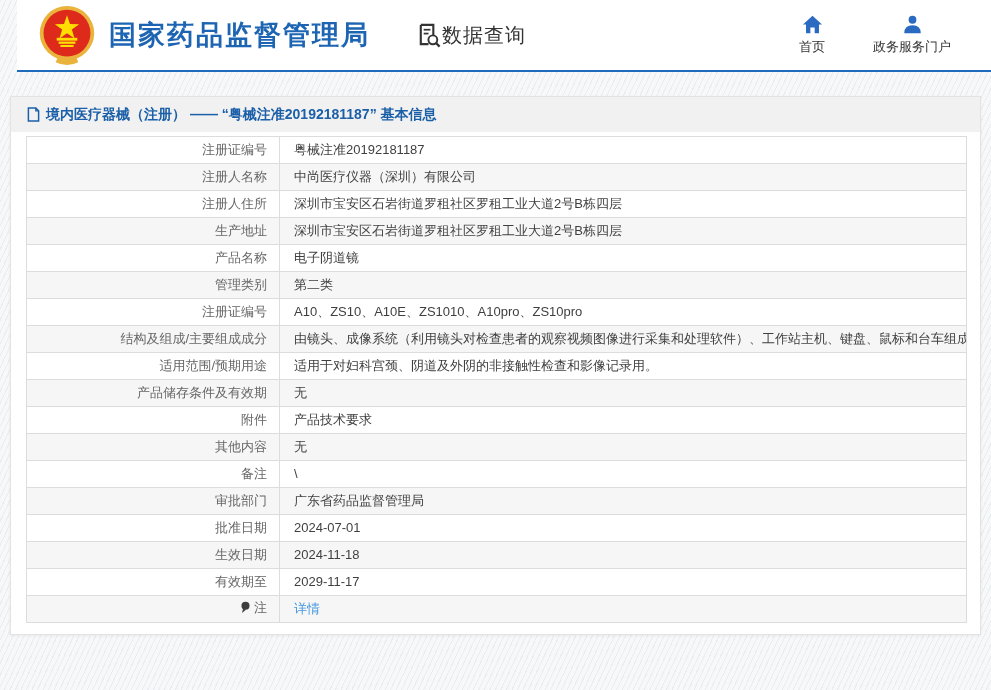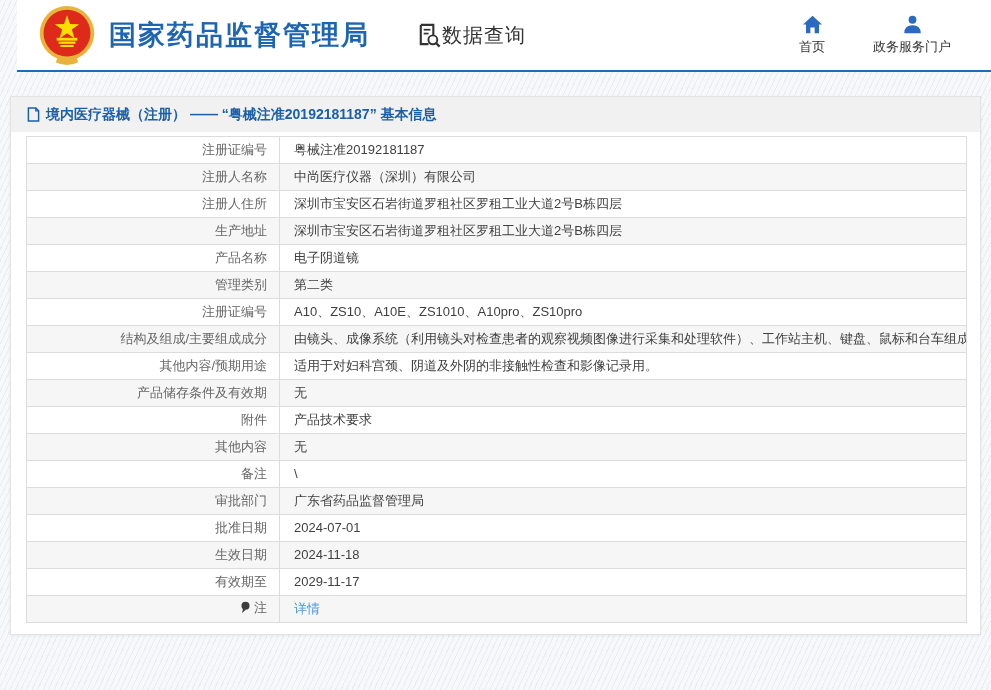--- a/index.html
+++ b/index.html
@@ -194,21 +194,21 @@
           <td class="value-cell"><span>A10、ZS10、A10E、ZS1010、A10pro、ZS10pro</span></td>
         </tr>
         <tr>
           <td class="label-cell"><span class="label-wrap">
               <span>结构及组成/主要组成成分</span>
             </span></td>
           <td class="value-cell"><span>由镜头、成像系统（利用镜头对检查患者的观察视频图像进行采集和处理软件）、工作站主机、键盘、鼠标和台车组成。</span></td>
         </tr>
         <tr>
           <td class="label-cell"><span class="label-wrap">
-              <span>其他内容/预期用途</span>
+              <span>适用范围/预期用途</span>
             </span></td>
           <td class="value-cell"><span>适用于对妇科宫颈、阴道及外阴的非接触性检查和影像记录用。</span></td>
         </tr>
         <tr>
           <td class="label-cell"><span class="label-wrap">
               <span>产品储存条件及有效期</span>
             </span></td>
           <td class="value-cell"><span>无</span></td>
         </tr>
         <tr>

